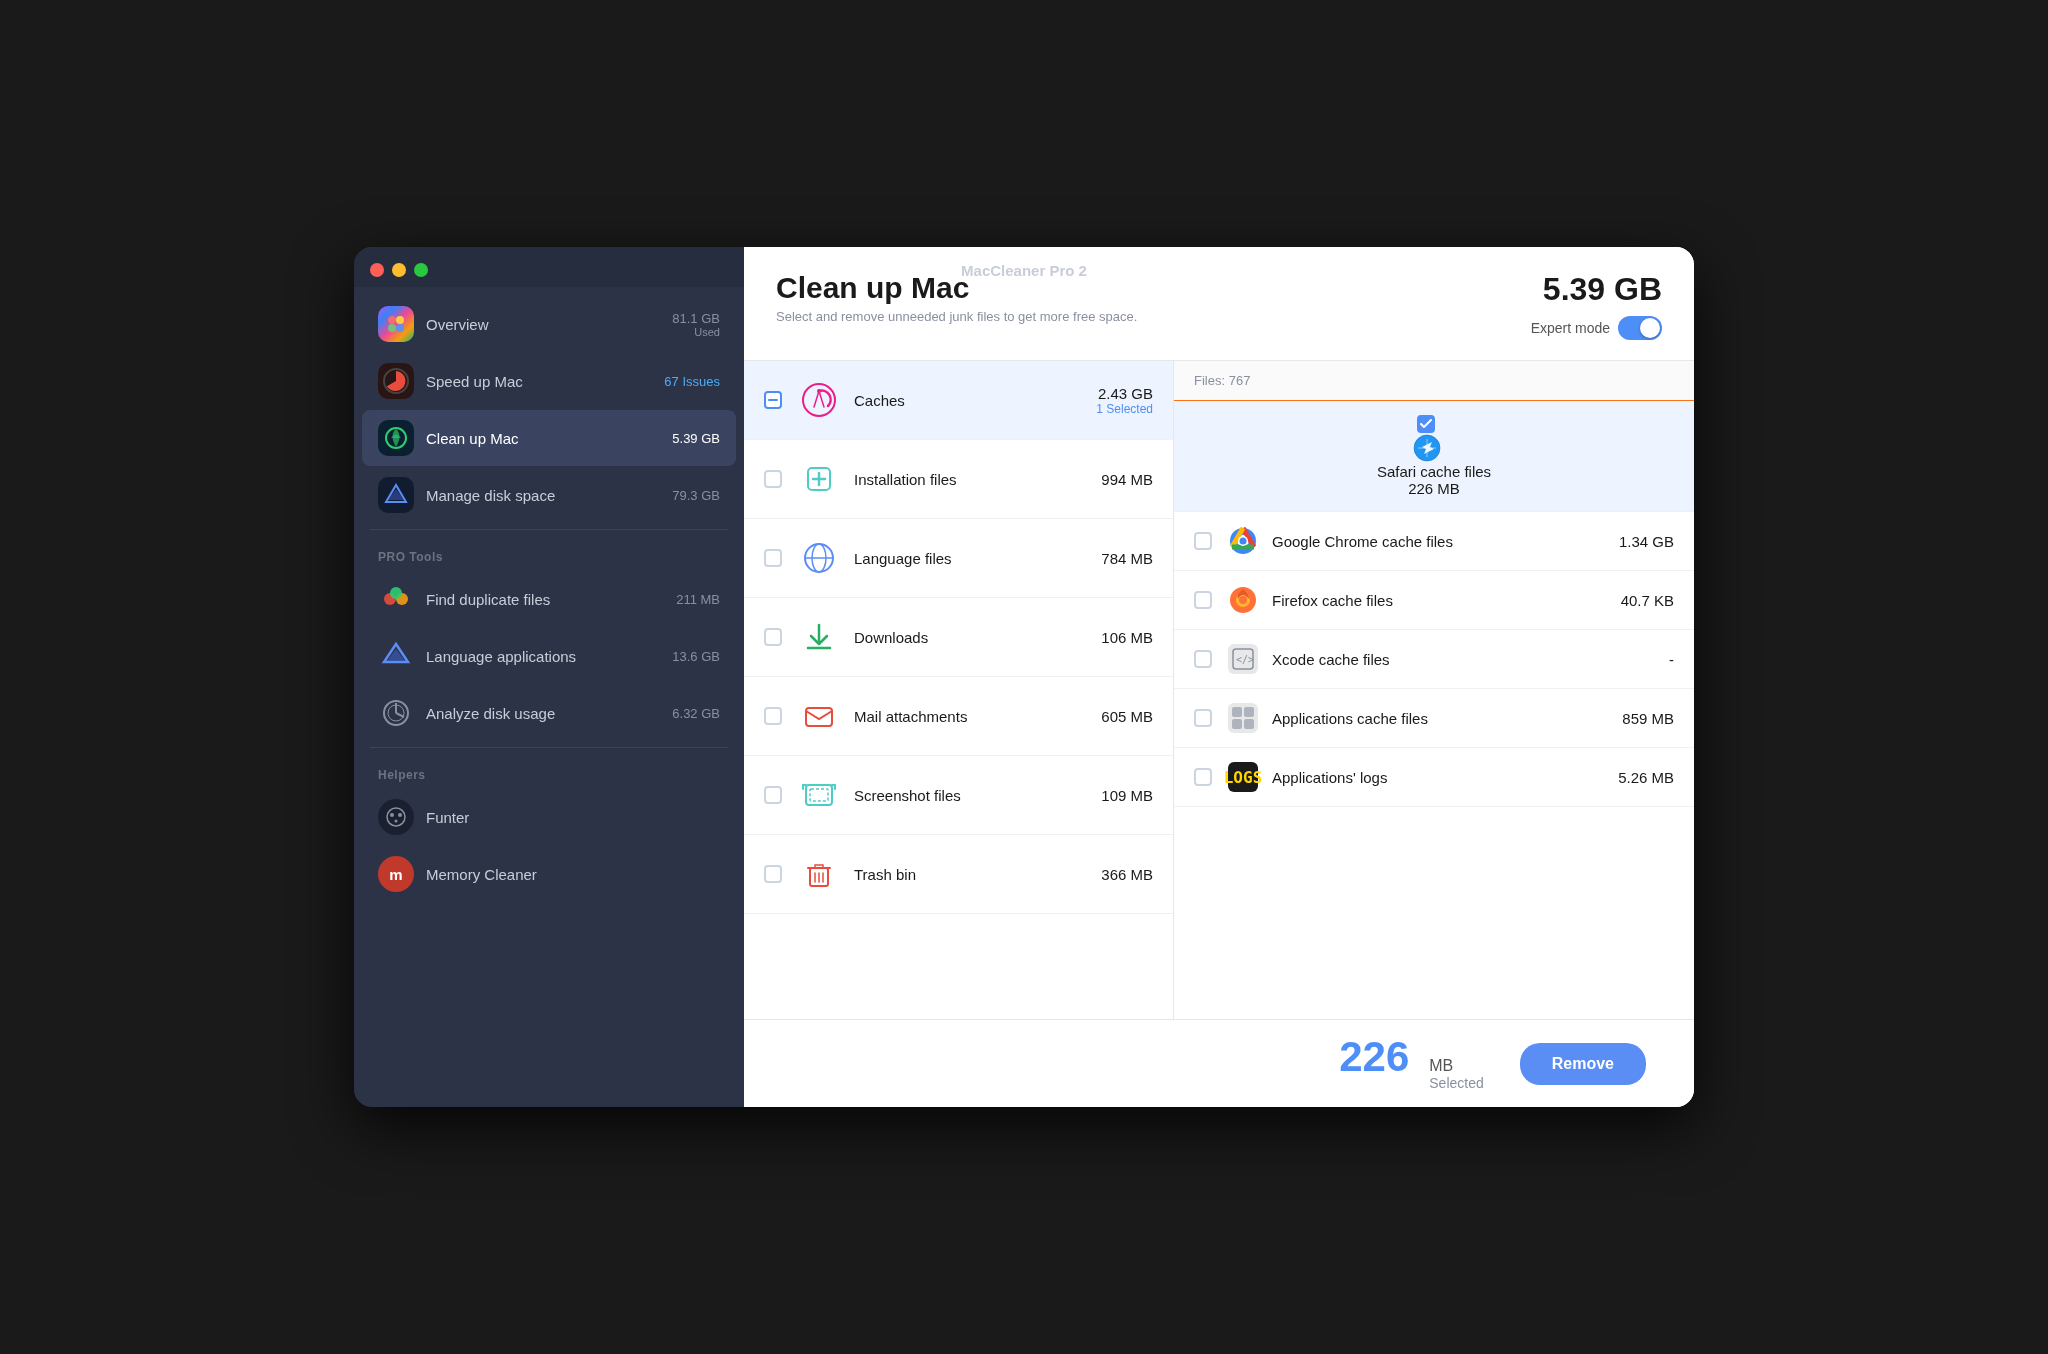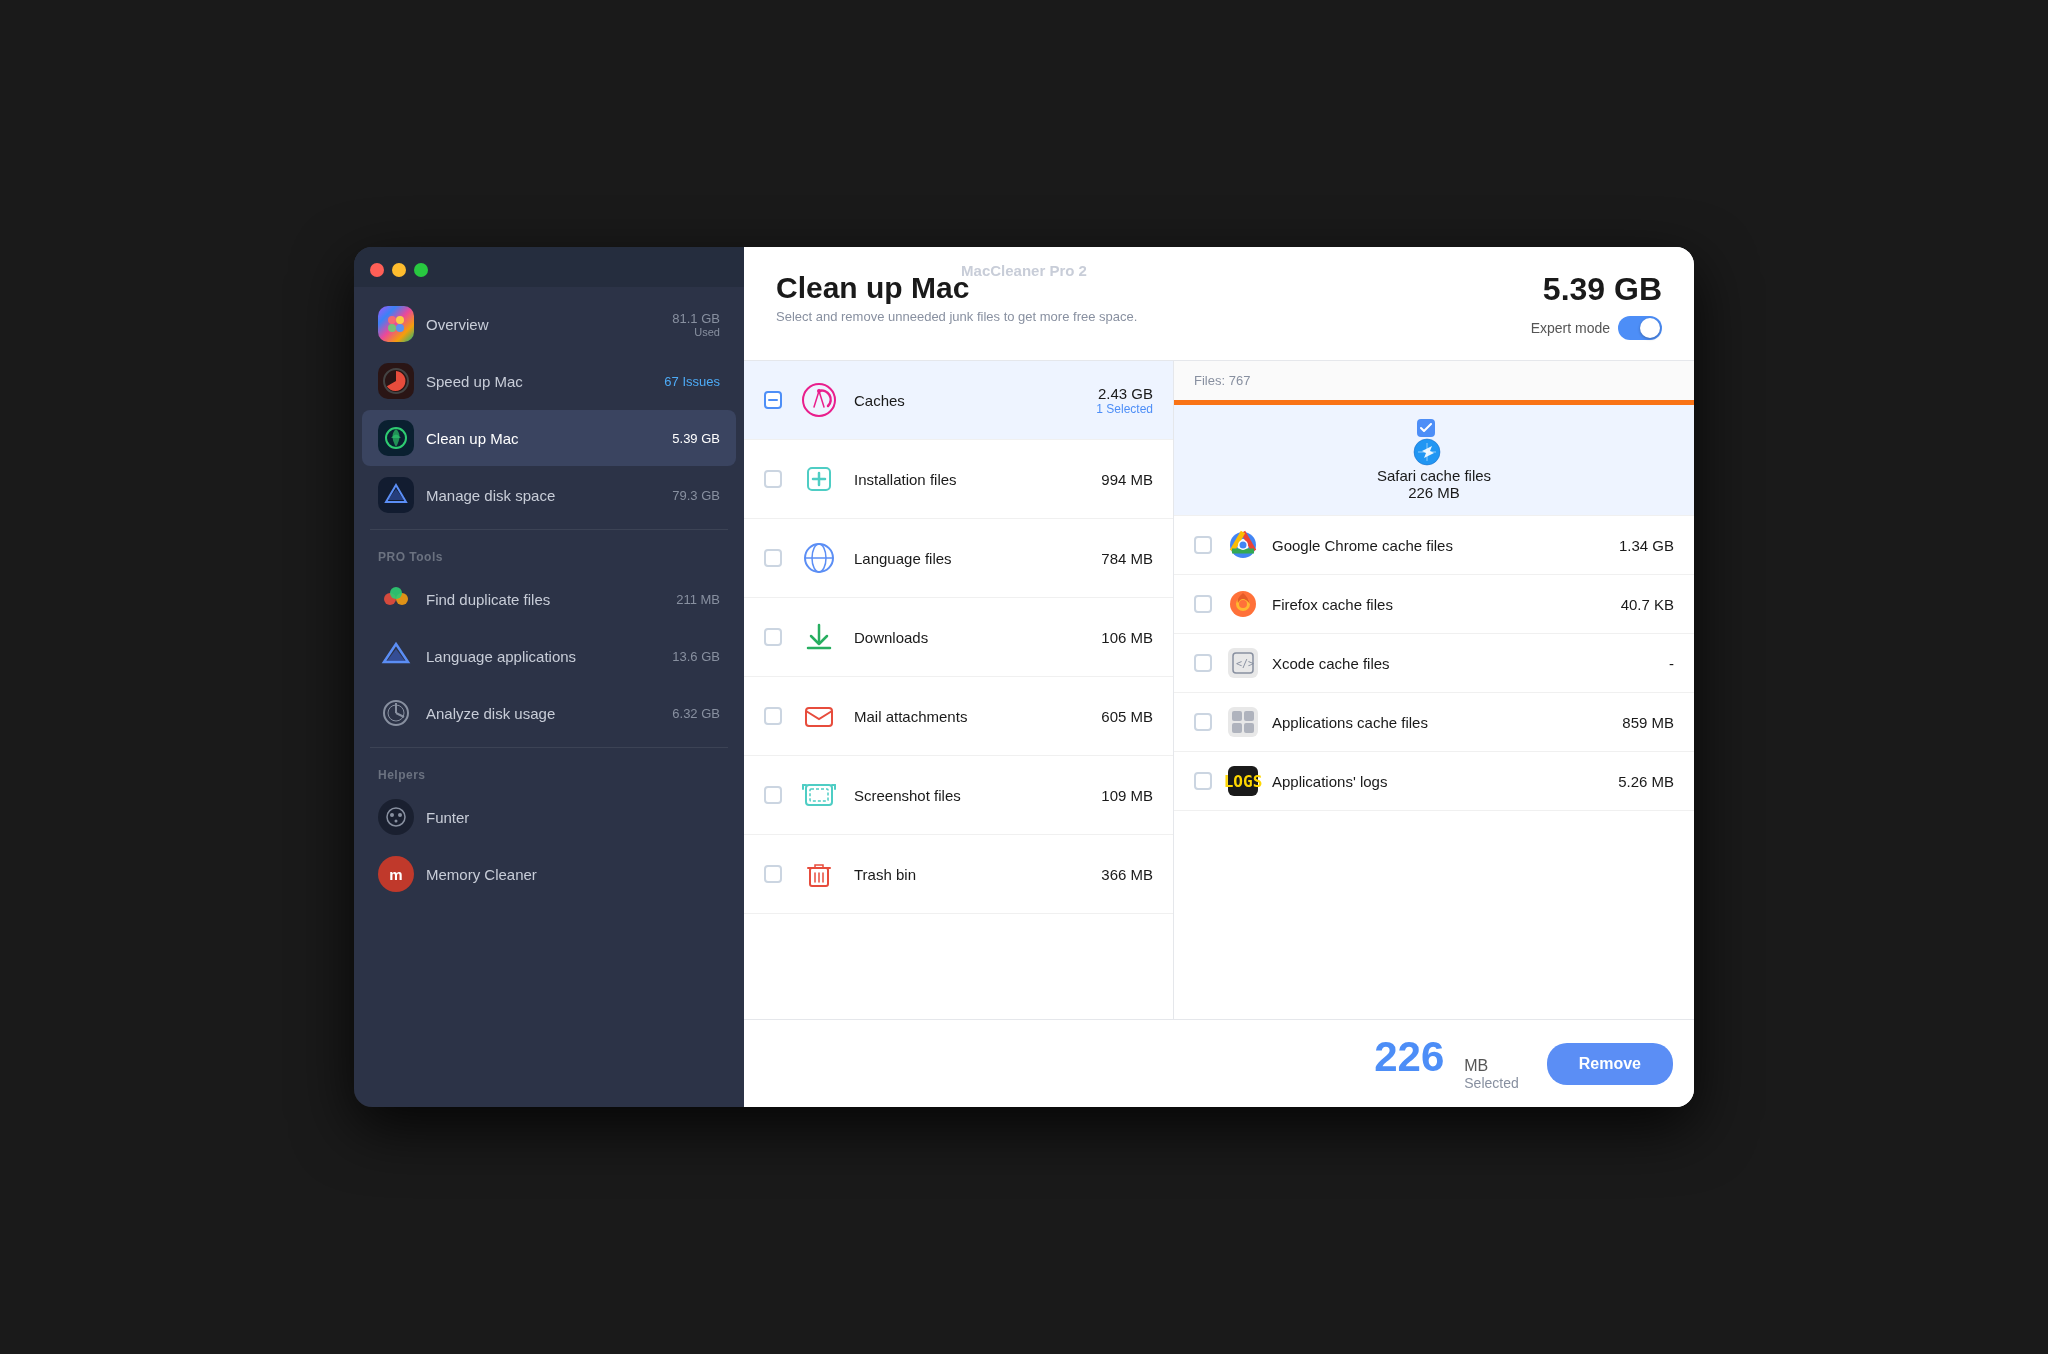--- a/index.html
+++ b/index.html
@@ -235,21 +235,21 @@
     
     .file-panel {
       flex: 1;
       background: white;
       overflow-y: auto;
     }
     .file-panel-header {
       padding: 12px 20px;
       font-size: 13px;
       color: #8890a0;
-      border-bottom: 5px solid #f97316;
+      border-bottom: 1px solid #f97316;
       background: #fafafa;
     }
     .file-item {
       display: flex;
       align-items: center;
       padding: 14px 20px;
       border-bottom: 1px solid #f0f0f0;
       cursor: pointer;
     }
     .file-item.selected { background: #eef4ff; flex-direction: column; }
@@ -286,25 +286,25 @@
       color: #1a1a1a;
     }
     .file-size {
       font-size: 15px;
       color: #1a1a1a;
     }
     
     .bottom-bar {
       background: white;
       border-top: 1px solid #e5e7eb;
-      padding: 16px 21px;
+      padding: 16px 48px;
       display: flex;
       align-items: center;
       justify-content: flex-end;
-      gap: 12px;
+      gap: 20px;
     }
     .selected-info {
       display: flex;
       align-items: baseline;
       gap: 4px;
     }
     .selected-number {
       font-size: 42px;
       font-weight: 700;
       color: #4d8ef7;

